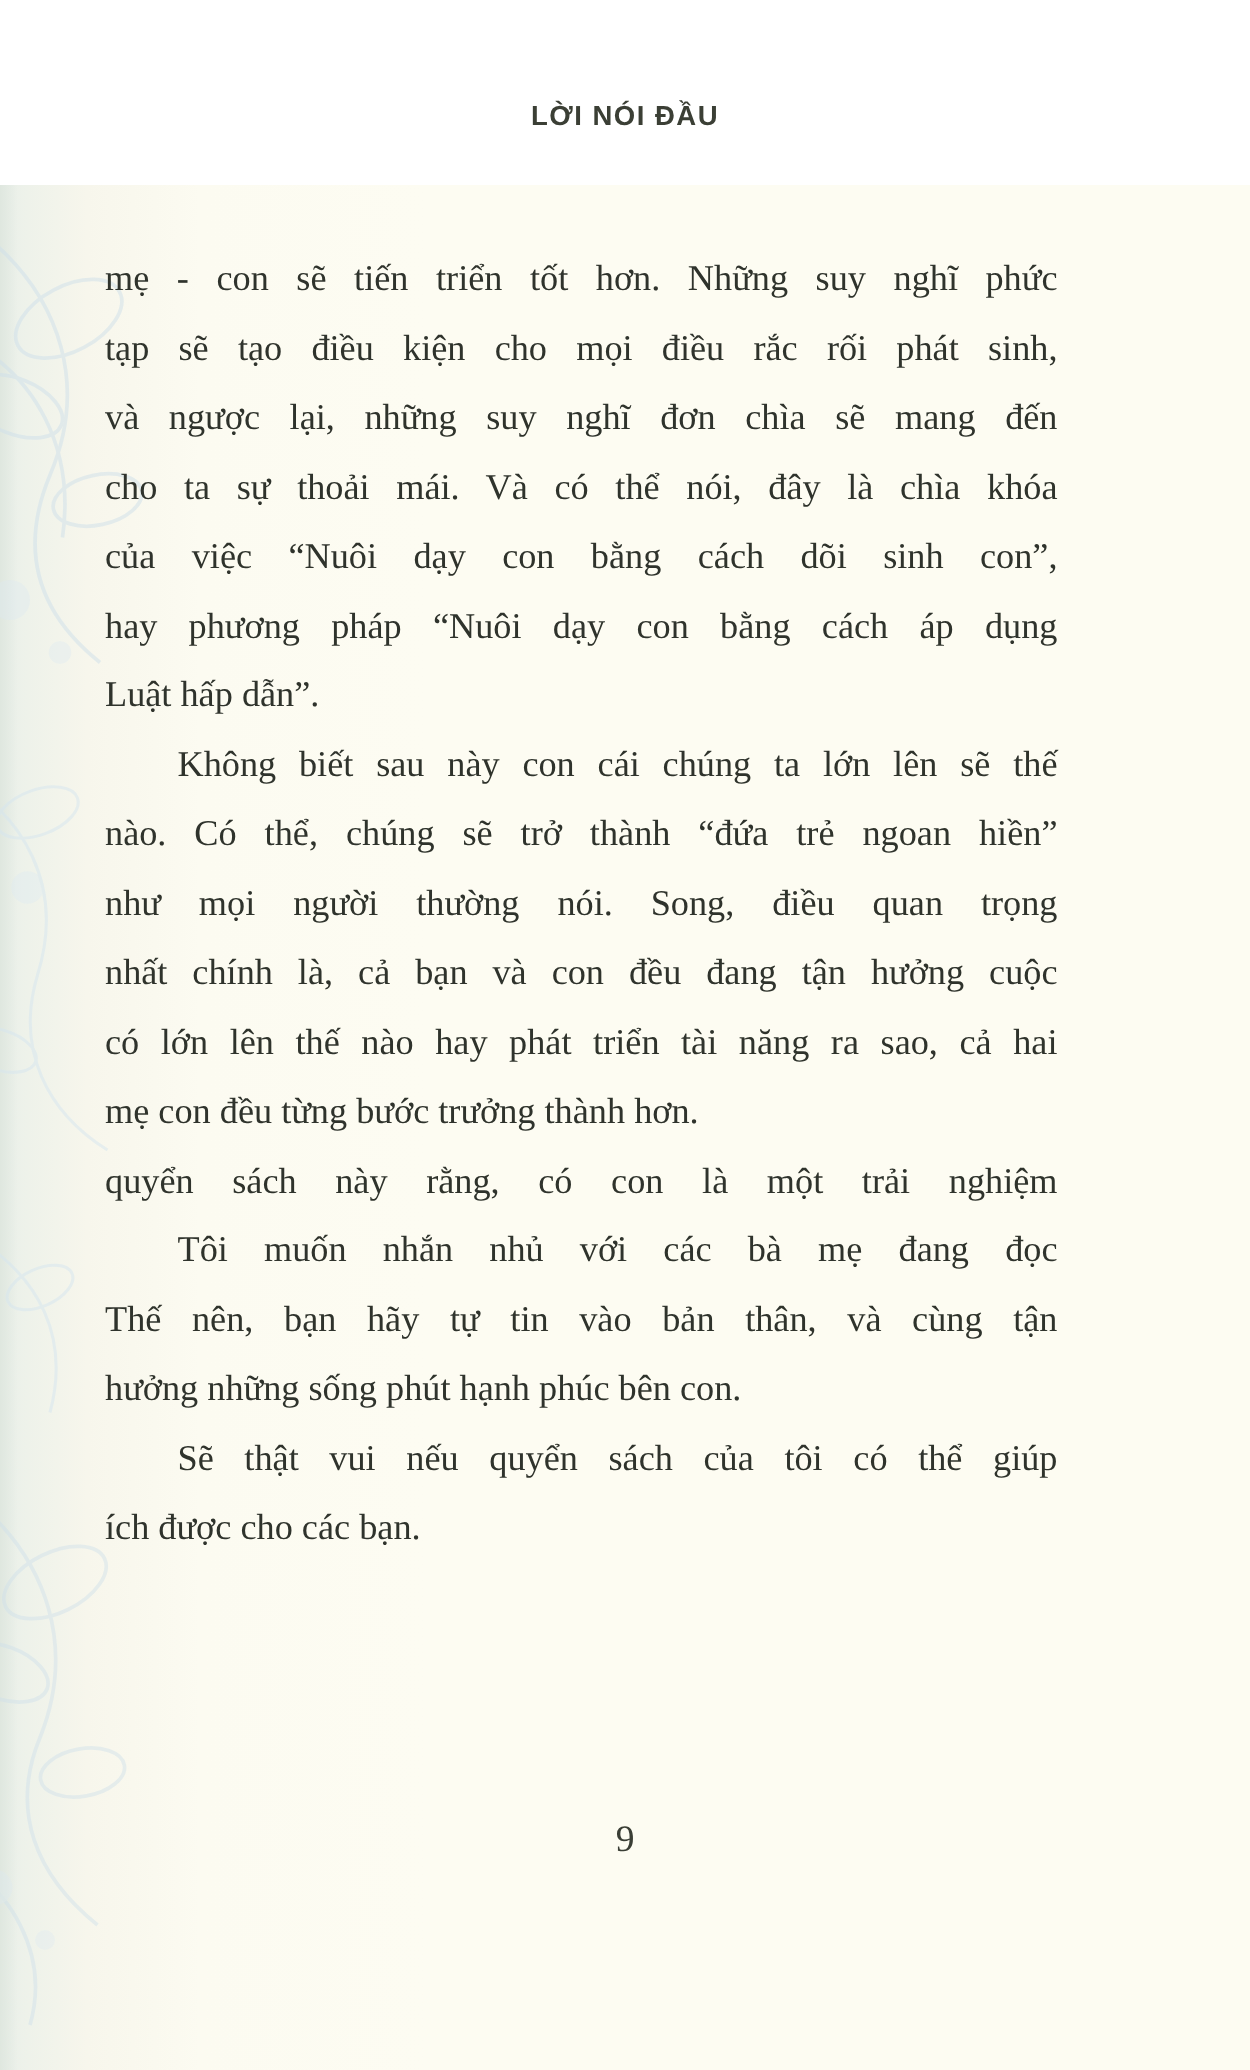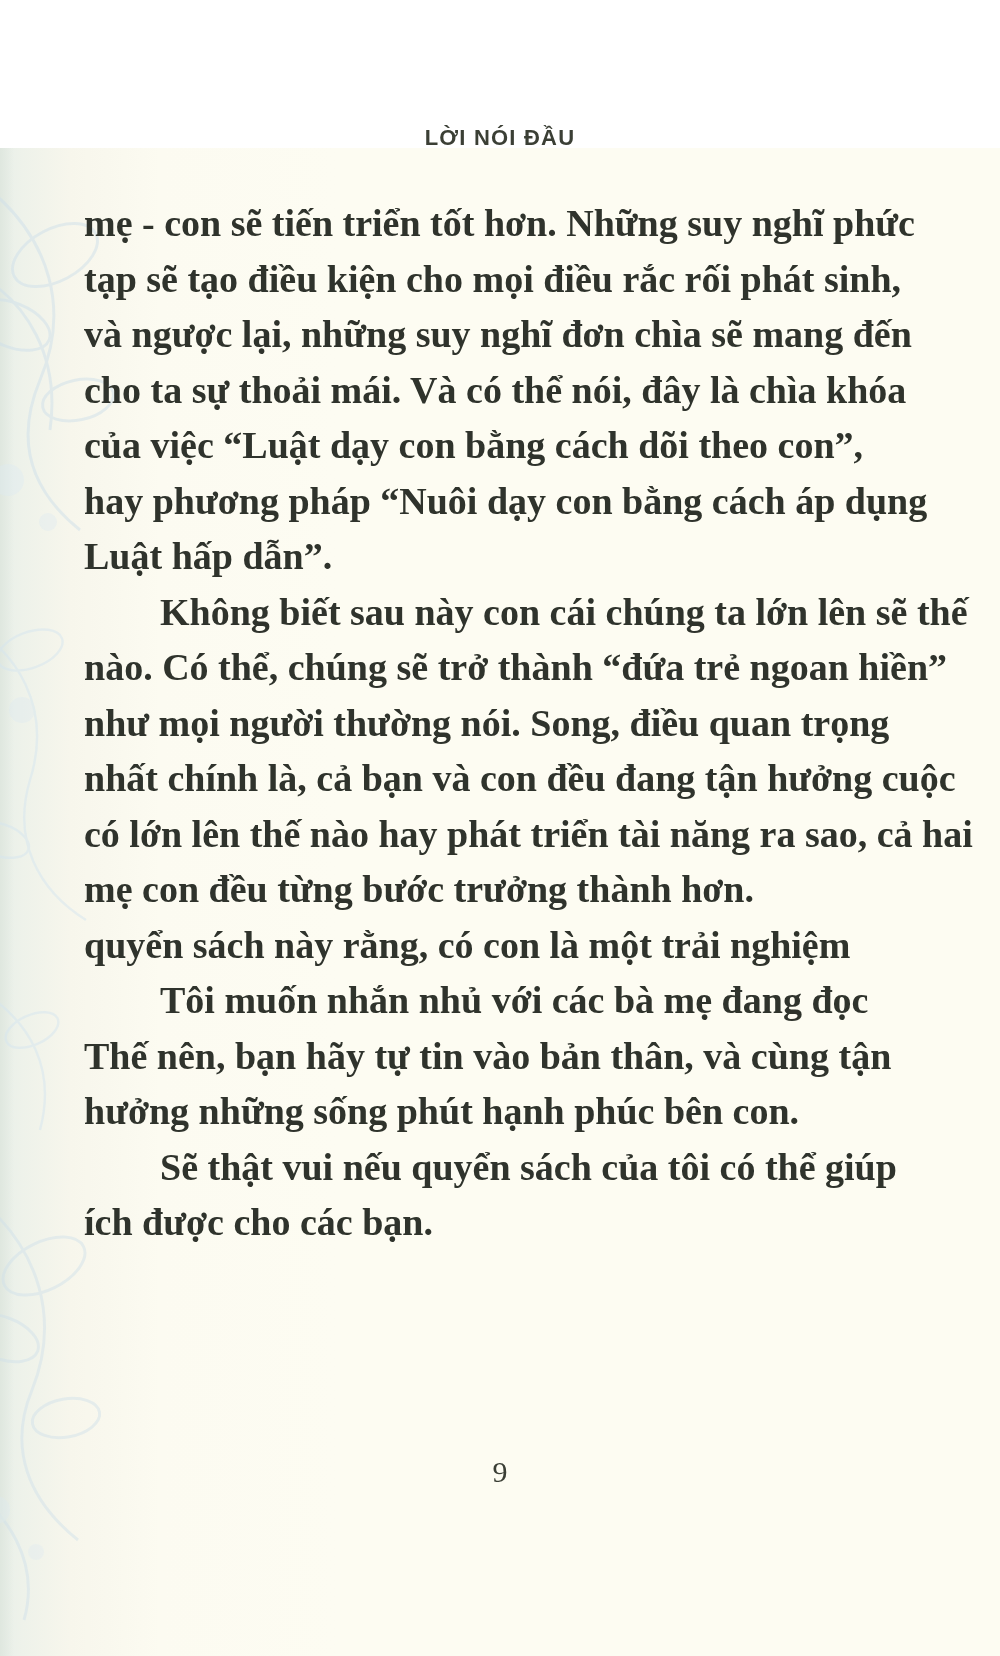--- a/index.html
+++ b/index.html
@@ -80,34 +80,32 @@
     position: absolute;
     left: 0;
     top: 80px;
     width: 1000px;
     text-align: center;
     font-family: "Liberation Sans", "DejaVu Sans", sans-serif;
     font-weight: 700;
     font-size: 22px;
     letter-spacing: 1.2px;
     color: #3b3f35;
-    margin-top: 45px;
   }
 
   .textblock {
     position: absolute;
     left: 84px;
     top: 196px;
     width: 762px;
     color: #2f332c;
-    font-size: 38px;
+    font-size: 29px;
     line-height: 55.5px;
     text-align: justify;
     text-justify: inter-word;
-    font-weight: bold;
   }
 
   .textblock p {
     margin: 0;
     text-indent: 0;
   }
 
   
   .line {
     display: block;
@@ -183,21 +181,21 @@
 
   <div class="running-head">LỜI NÓI ĐẦU</div>
 
   <div class="textblock">
 
     <p>
       <span class="line">mẹ - con sẽ tiến triển tốt hơn. Những suy nghĩ phức</span>
       <span class="line">tạp sẽ tạo điều kiện cho mọi điều rắc rối phát sinh,</span>
       <span class="line">và ngược lại, những suy nghĩ đơn chìa sẽ mang đến</span>
       <span class="line">cho ta sự thoải mái. Và có thể nói, đây là chìa khóa</span>
-      <span class="line">của việc “Luật dạy con bằng cách dõi theo con”,</span>
+      <span class="line">của việc “Nuôi dạy con bằng cách dõi sinh con”,</span>
       <span class="line">hay phương pháp “Nuôi dạy con bằng cách áp dụng</span>
       <span class="line last">Luật hấp dẫn”.</span>
     </p>
 
     <p>
       <span class="line indent">Không biết sau này con cái chúng ta lớn lên sẽ thế</span>
       <span class="line">nào. Có thể, chúng sẽ trở thành “đứa trẻ ngoan hiền”</span>
       <span class="line">như mọi người thường nói. Song, điều quan trọng</span>
       <span class="line">nhất chính là, cả bạn và con đều đang tận hưởng cuộc</span>
       <span class="line">có lớn lên thế nào hay phát triển tài năng ra sao, cả hai</span>

